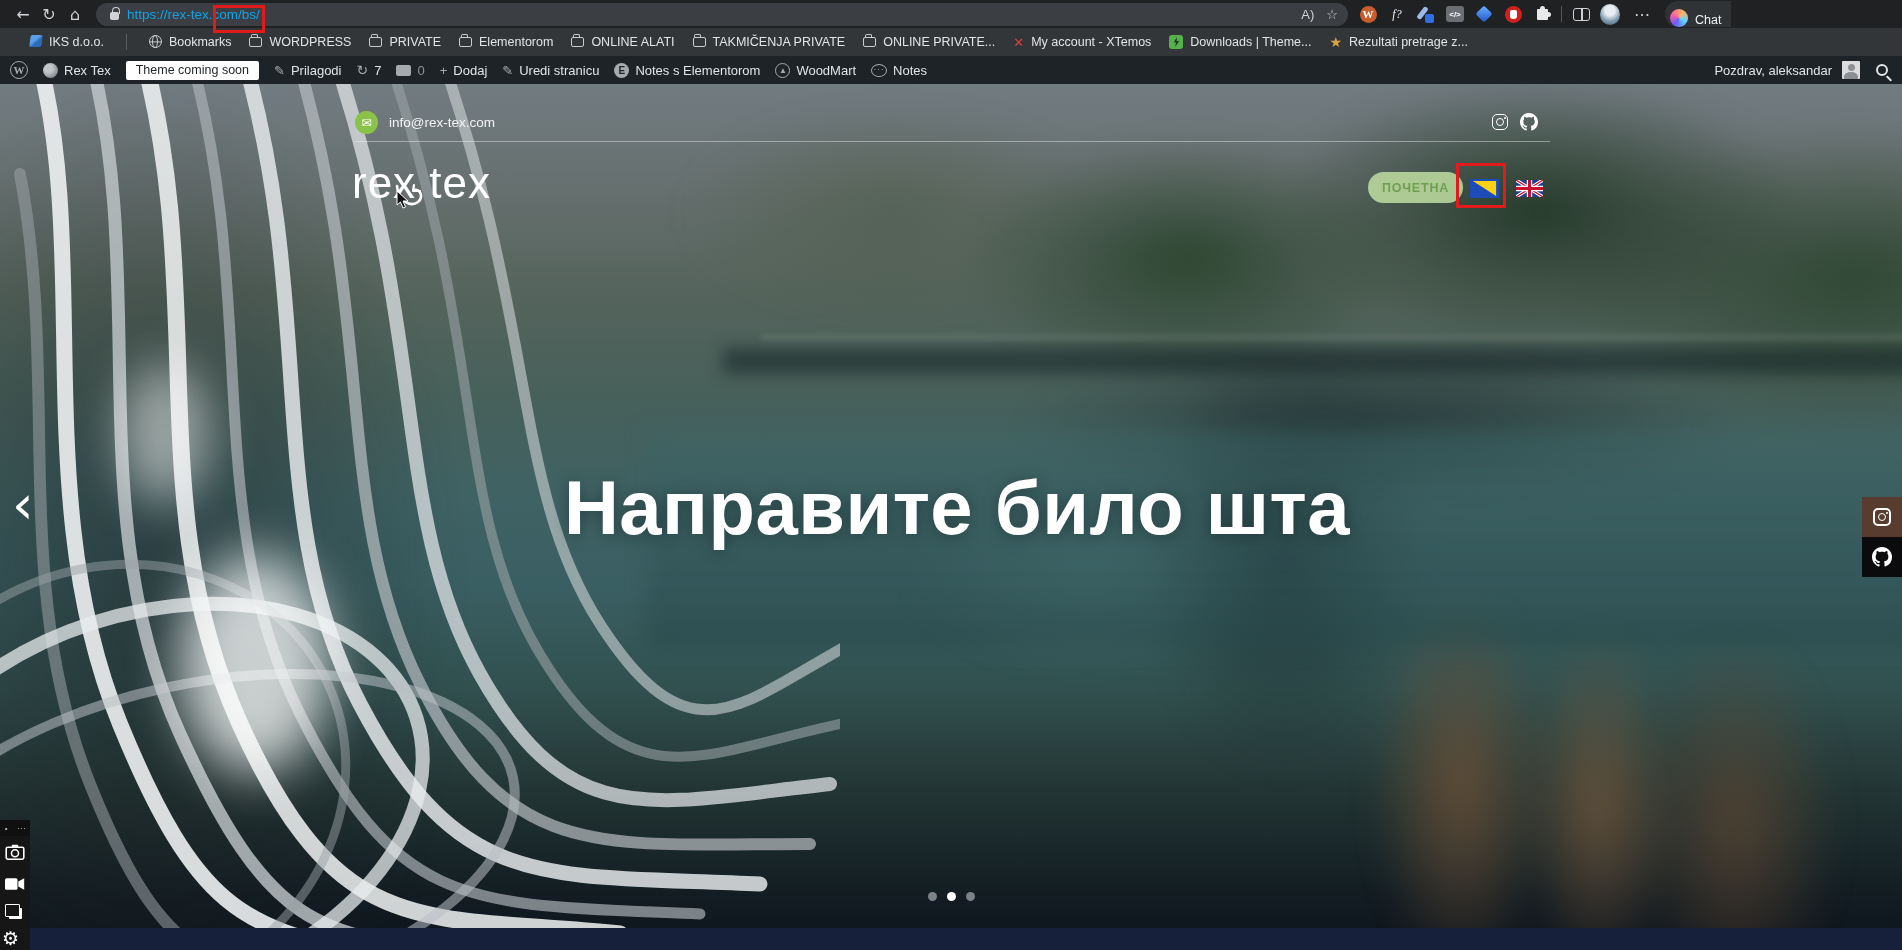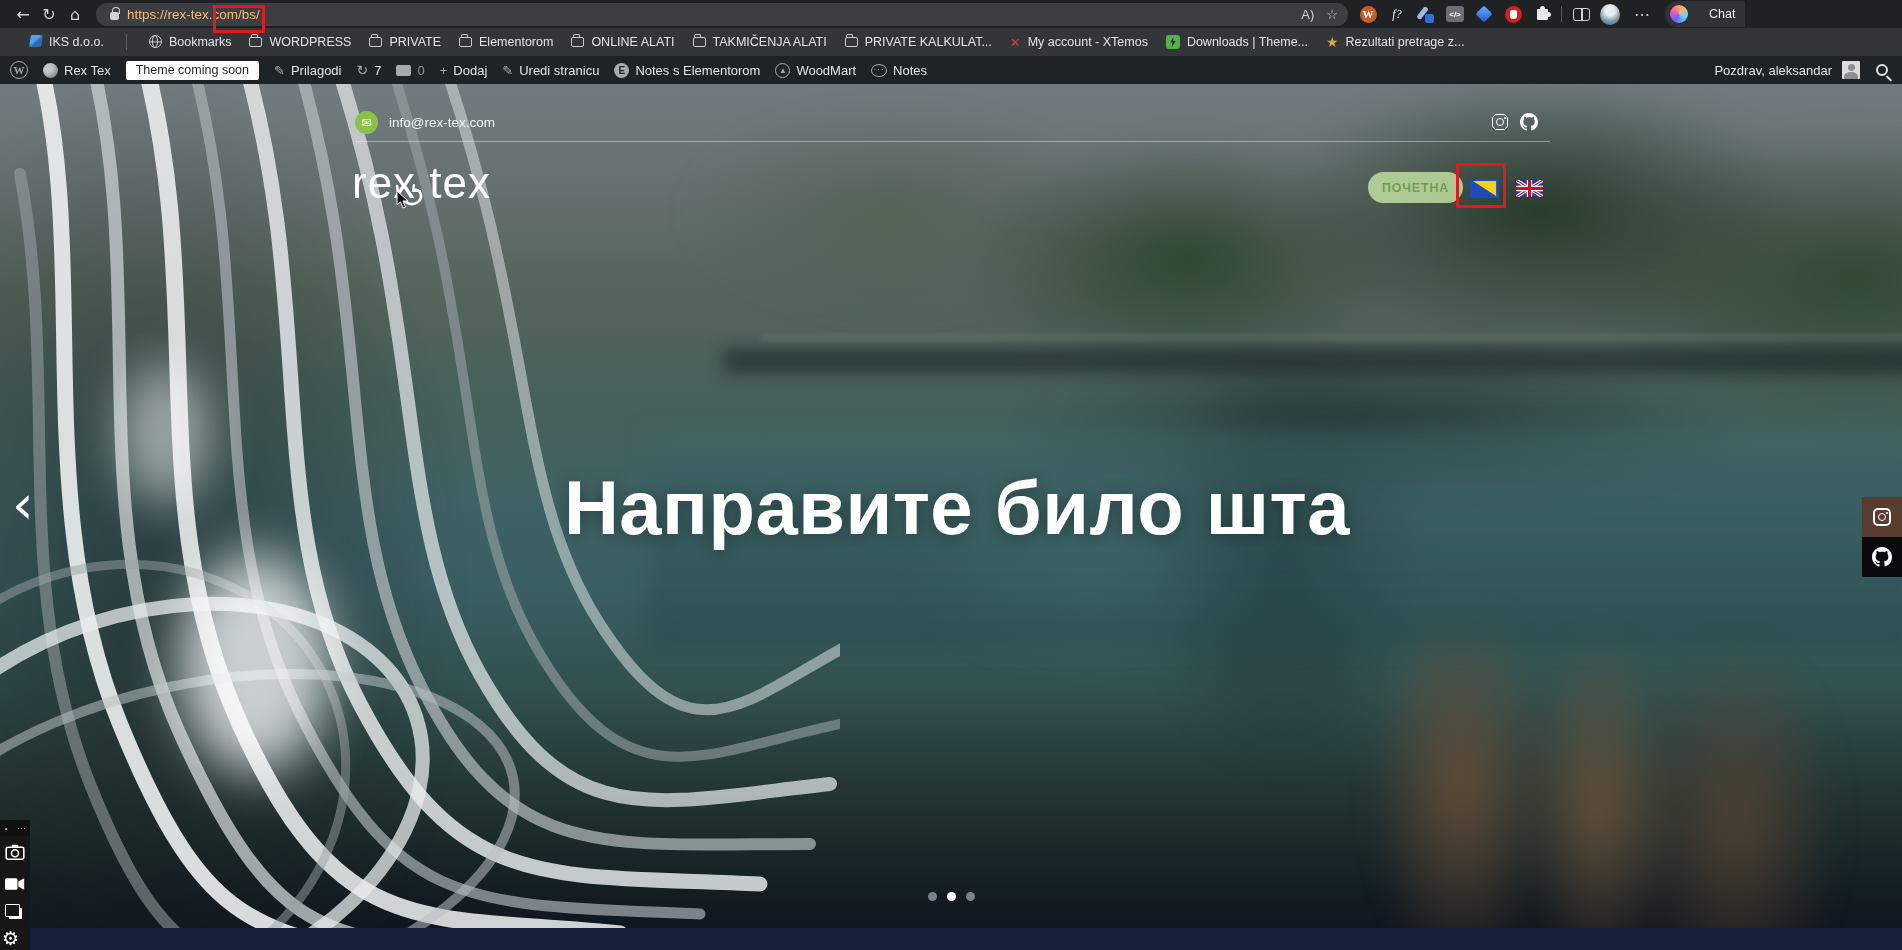--- a/index.html
+++ b/index.html
@@ -8,41 +8,41 @@
 
   
   .topbar{position:absolute;left:0;top:0;width:1902px;height:28px;background:#1f2123;
           display:flex;align-items:center;padding:0 6px 0 10px;z-index:40;}
   .navbtn{width:26px;height:24px;display:flex;align-items:center;justify-content:center;
           color:#cfd2d6;font-size:16px;border-radius:4px;flex:0 0 auto;font-family:"DejaVu Sans",sans-serif;}
   .urlpill{height:23px;width:1252px;margin-left:8px;background:#3b3e42;border-radius:13px;
            display:flex;align-items:center;padding:0 10px;flex:0 0 auto;}
   .lock{width:9px;height:8px;border-radius:2px;background:#cfd2d6;position:relative;margin:4px 8px 0 4px;flex:0 0 auto;}
   .lock::before{content:"";position:absolute;left:1.5px;top:-5px;width:6px;height:6px;border:1.5px solid #cfd2d6;border-bottom:none;border-radius:4px 4px 0 0;}
-  .urltext{color:#fdba74;font-size:13.5px;white-space:nowrap;}
+  .urltext{color:#0ea5e9;font-size:13.5px;white-space:nowrap;}
   .addr-right{margin-left:auto;display:flex;align-items:center;gap:12px;color:#cfd2d6;font-size:13px;font-family:"DejaVu Sans",sans-serif;}
   .exts{display:flex;align-items:center;gap:9px;margin-left:10px;}
   .extic{width:20px;height:20px;display:flex;align-items:center;justify-content:center;flex:0 0 auto;position:relative;}
   .ic-wp{width:17px;height:17px;border-radius:50%;background:#c75d2c;color:#fff;font-size:11px;font-weight:700;display:flex;align-items:center;justify-content:center;font-family:"Liberation Serif",serif;}
   .ic-fq{color:#f0f0f0;font-size:12px;font-style:italic;font-family:"Liberation Serif",serif;}
   .ic-pen{width:18px;height:18px;position:relative;}
   .ic-pen::before{content:"";position:absolute;left:3px;top:1px;width:5px;height:14px;background:#9db9e8;border-radius:2px;transform:rotate(38deg);}
   .ic-pen::after{content:"";position:absolute;right:1px;bottom:0;width:9px;height:9px;background:#2f6fe0;border-radius:2px;}
   .ic-code{width:18px;height:16px;border-radius:3px;background:#6b6f73;color:#fff;font-size:8px;font-weight:700;display:flex;align-items:center;justify-content:center;}
   .ic-diamond{width:12px;height:12px;background:linear-gradient(135deg,#67b0ff,#2456c8);transform:rotate(45deg);border-radius:2px;}
   .ic-hand{width:17px;height:17px;border-radius:50%;background:#d21f1f;position:relative;}
   .ic-hand::before{content:"";position:absolute;left:5px;top:4px;width:7px;height:9px;background:#fff;border-radius:2px 2px 3px 3px;}
   .ic-puzzle{width:11px;height:11px;background:#e8e9ea;position:relative;border-radius:1px;}
   .ic-puzzle::before{content:"";position:absolute;top:-3px;left:3px;width:5px;height:5px;border-radius:50%;background:#e8e9ea;}
   .ic-puzzle::after{content:"";position:absolute;right:-3px;top:3px;width:5px;height:5px;border-radius:50%;background:#e8e9ea;}
   .vsep{width:1px;height:16px;background:#54585c;}
   .ic-split{width:17px;height:13px;border:1.8px solid #cfd2d6;border-radius:3px;position:relative;}
   .ic-split::before{content:"";position:absolute;left:50%;top:0;bottom:0;width:1.8px;background:#cfd2d6;}
   .ic-avatar{width:21px;height:21px;border-radius:50%;background:radial-gradient(circle at 50% 32%,#e8eef2 0 28%,#7c98ab 62%,#41566b 100%);}
-  .copilot{margin-left:10px;height:26px;background:#303336;border-radius:13px 0 0 13px;display:flex;align-items:center;gap:21px;padding:0 10px 0 5px;flex:0 0 auto;}
+  .copilot{margin-left:10px;height:26px;background:#303336;border-radius:13px 0 0 13px;display:flex;align-items:flex-end;gap:7px;padding:0 10px 0 5px;flex:0 0 auto;}
   .ic-copilot{width:18px;height:18px;border-radius:50%;background:conic-gradient(from 210deg,#6a5cff,#ff5fa2,#ffb45f,#5fd4ff,#6a5cff);}
   .copilot-label{color:#f0f0f0;font-size:12.5px;}
 
   
   .bmbar{position:absolute;left:0;top:28px;width:1902px;height:28px;background:#333639;
          display:flex;align-items:center;gap:18px;padding:0 0 0 30px;z-index:39;}
   .bm{display:flex;align-items:flex-start;gap:7px;flex:0 0 auto;}
   .bml{color:#e2e4e6;font-size:12.5px;white-space:nowrap;}
   .bmsep{width:1px;height:16px;background:#5a5e62;margin:0 4px;}
   .ic-folder{width:13px;height:10px;border:1.5px solid #c9cccf;border-radius:2px;position:relative;display:inline-block;margin-top:2px;}
@@ -223,25 +223,25 @@
     <div class="bm">
       <span class="ic-folder"></span>
       <span class="bml">Elementorom</span>
     </div>
     <div class="bm">
       <span class="ic-folder"></span>
       <span class="bml">ONLINE ALATI</span>
     </div>
     <div class="bm">
       <span class="ic-folder"></span>
-      <span class="bml">TAKMIČENJA ALATI</span>
-    </div>
-    <div class="bm">
-      <span class="ic-folder"></span>
-      <span class="bml">PRIVATE KALKULAT...</span>
+      <span class="bml">TAKMIČENJA PRIVATE</span>
+    </div>
+    <div class="bm">
+      <span class="ic-folder"></span>
+      <span class="bml">ONLINE PRIVATE...</span>
     </div>
     <div class="bm">
       <span class="ic-x">✕</span>
       <span class="bml">My account - XTemos</span>
     </div>
     <div class="bm">
       <span class="ic-dl"></span>
       <span class="bml">Downloads | Theme...</span>
     </div>
     <div class="bm">

